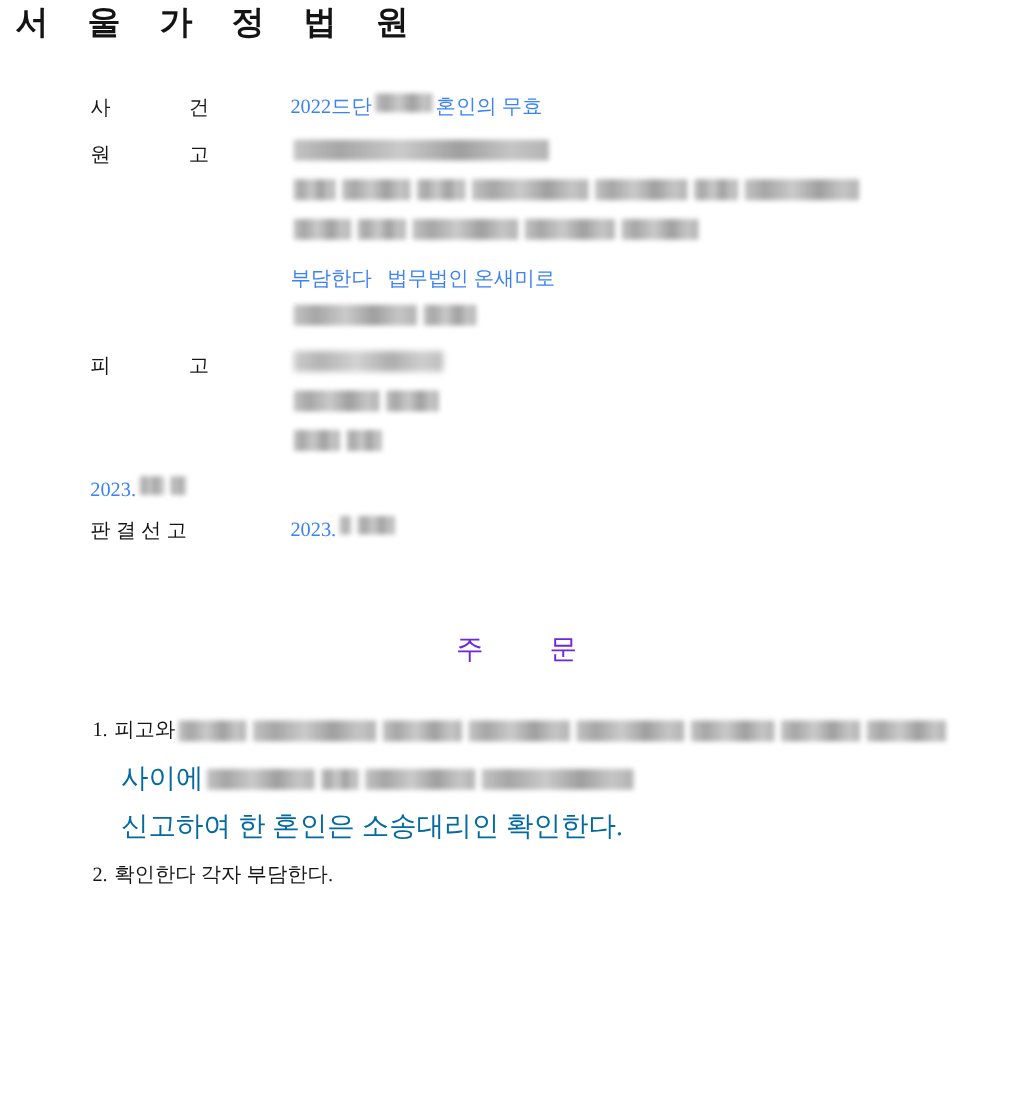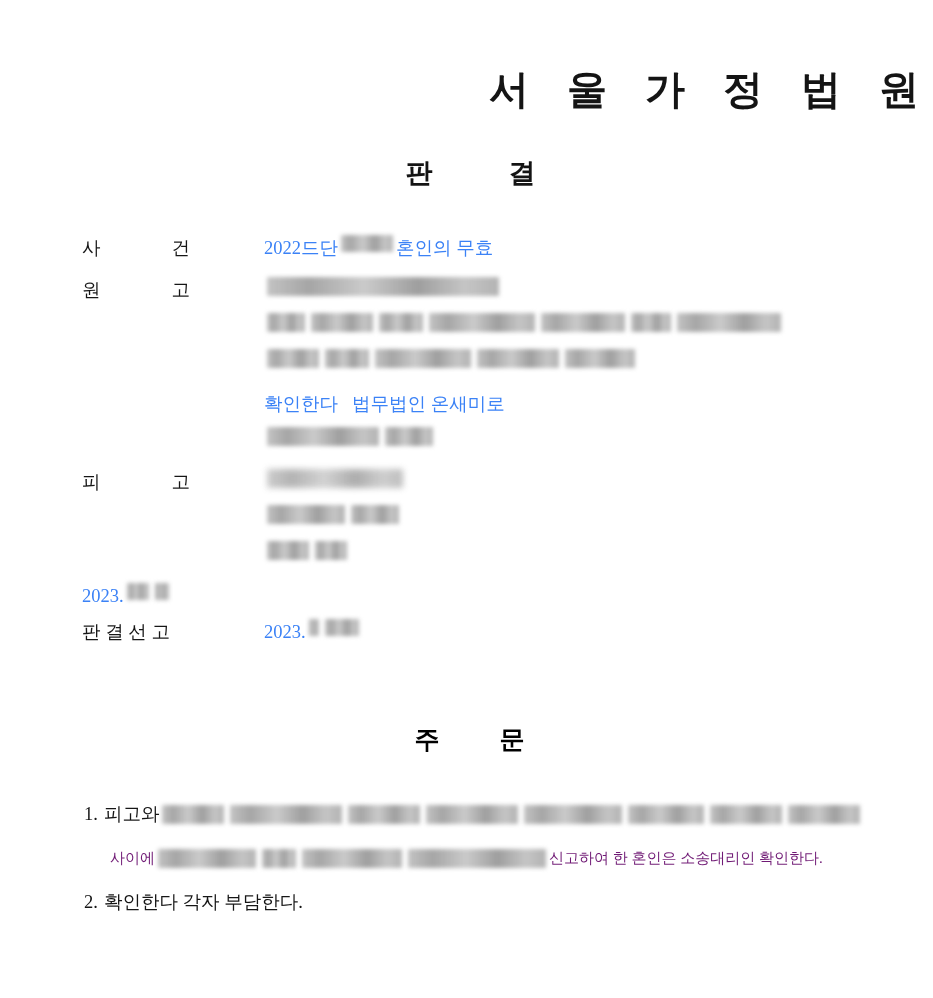--- a/index.html
+++ b/index.html
@@ -18,25 +18,24 @@
 
   .page {
     position: relative;
     width: 933px;
     height: 998px;
     background: #fff;
   }
 
   
   .court-title {
-    text-align: right;
-    font-size: 40px;
+    text-align: left;
+    font-size: 30px;
     font-weight: bold;
     letter-spacing: 14px;
-    margin-top: 62px;
     margin-left: 14px;
     color: #141414;
   }
   .doc-type {
     text-align: center;
     font-size: 27px;
     font-weight: bold;
     letter-spacing: 2px;
     margin-top: 38px;
     margin-left: 10px;
@@ -101,67 +100,64 @@
   .redact.tall { height: 19px; }
   .redact.soft {
     filter: blur(3px);
     opacity: 0.85;
   }
 
   
   .section-title {
     text-align: center;
     font-size: 25px;
-    font-weight: bold;
+    font-weight: normal;
     margin-top: 78px;
     margin-left: 6px;
-    color: #000000;
+    color: #6d28d9;
   }
   .section-title .sp {
     display: inline-block;
     width: 60px;
   }
 
   .orders {
     margin-top: 36px;
     padding-left: 84px;
     padding-right: 60px;
   }
   .order-item {
     font-size: 18.5px;
     line-height: 44px;
     color: #161616;
     display: flex;
     align-items: center;
     flex-wrap: wrap;
   }
   .order-cont {
-    font-size: 15px;
+    font-size: 25px;
     line-height: 44px;
-    color: #701a75;
+    color: #0369a1;
     display: flex;
     align-items: center;
     flex-wrap: wrap;
     padding-left: 26px;
   }
   .num {
     margin-right: 6px;
   }
   .txt { white-space: pre; }
 </style>
 </head>
 <body>
 
 <div class="page">
 
   <div class="court-title">서 울 가 정 법 원</div>
 
-  <div class="doc-type">
-    <span>판</span><span class="sp"></span><span>결</span>
-  </div>
 
   <div class="fields">
 
     <div class="row">
       <div class="label">
         <span class="label-spread-2">
           <span>사</span>
           <span>건</span>
         </span>
       </div>
@@ -204,21 +200,21 @@
         <span class="redact tall" style="width:44px;"></span>
         <span class="redact tall" style="width:96px;"></span>
         <span class="redact tall" style="width:82px;"></span>
         <span class="redact tall" style="width:70px;"></span>
       </div>
     </div>
 
     <div class="row tight">
       <div class="label"></div>
       <div class="value">
-        <span class="txt">확인한다</span>
+        <span class="txt">부담한다</span>
         <span style="display:inline-block;width:14px;"></span>
         <span class="txt">법무법인 온새미로</span>
       </div>
     </div>
 
     <div class="row">
       <div class="label"></div>
       <div class="value">
         <span class="redact tall" style="width:112px;"></span>
         <span class="redact tall" style="width:48px;"></span>

